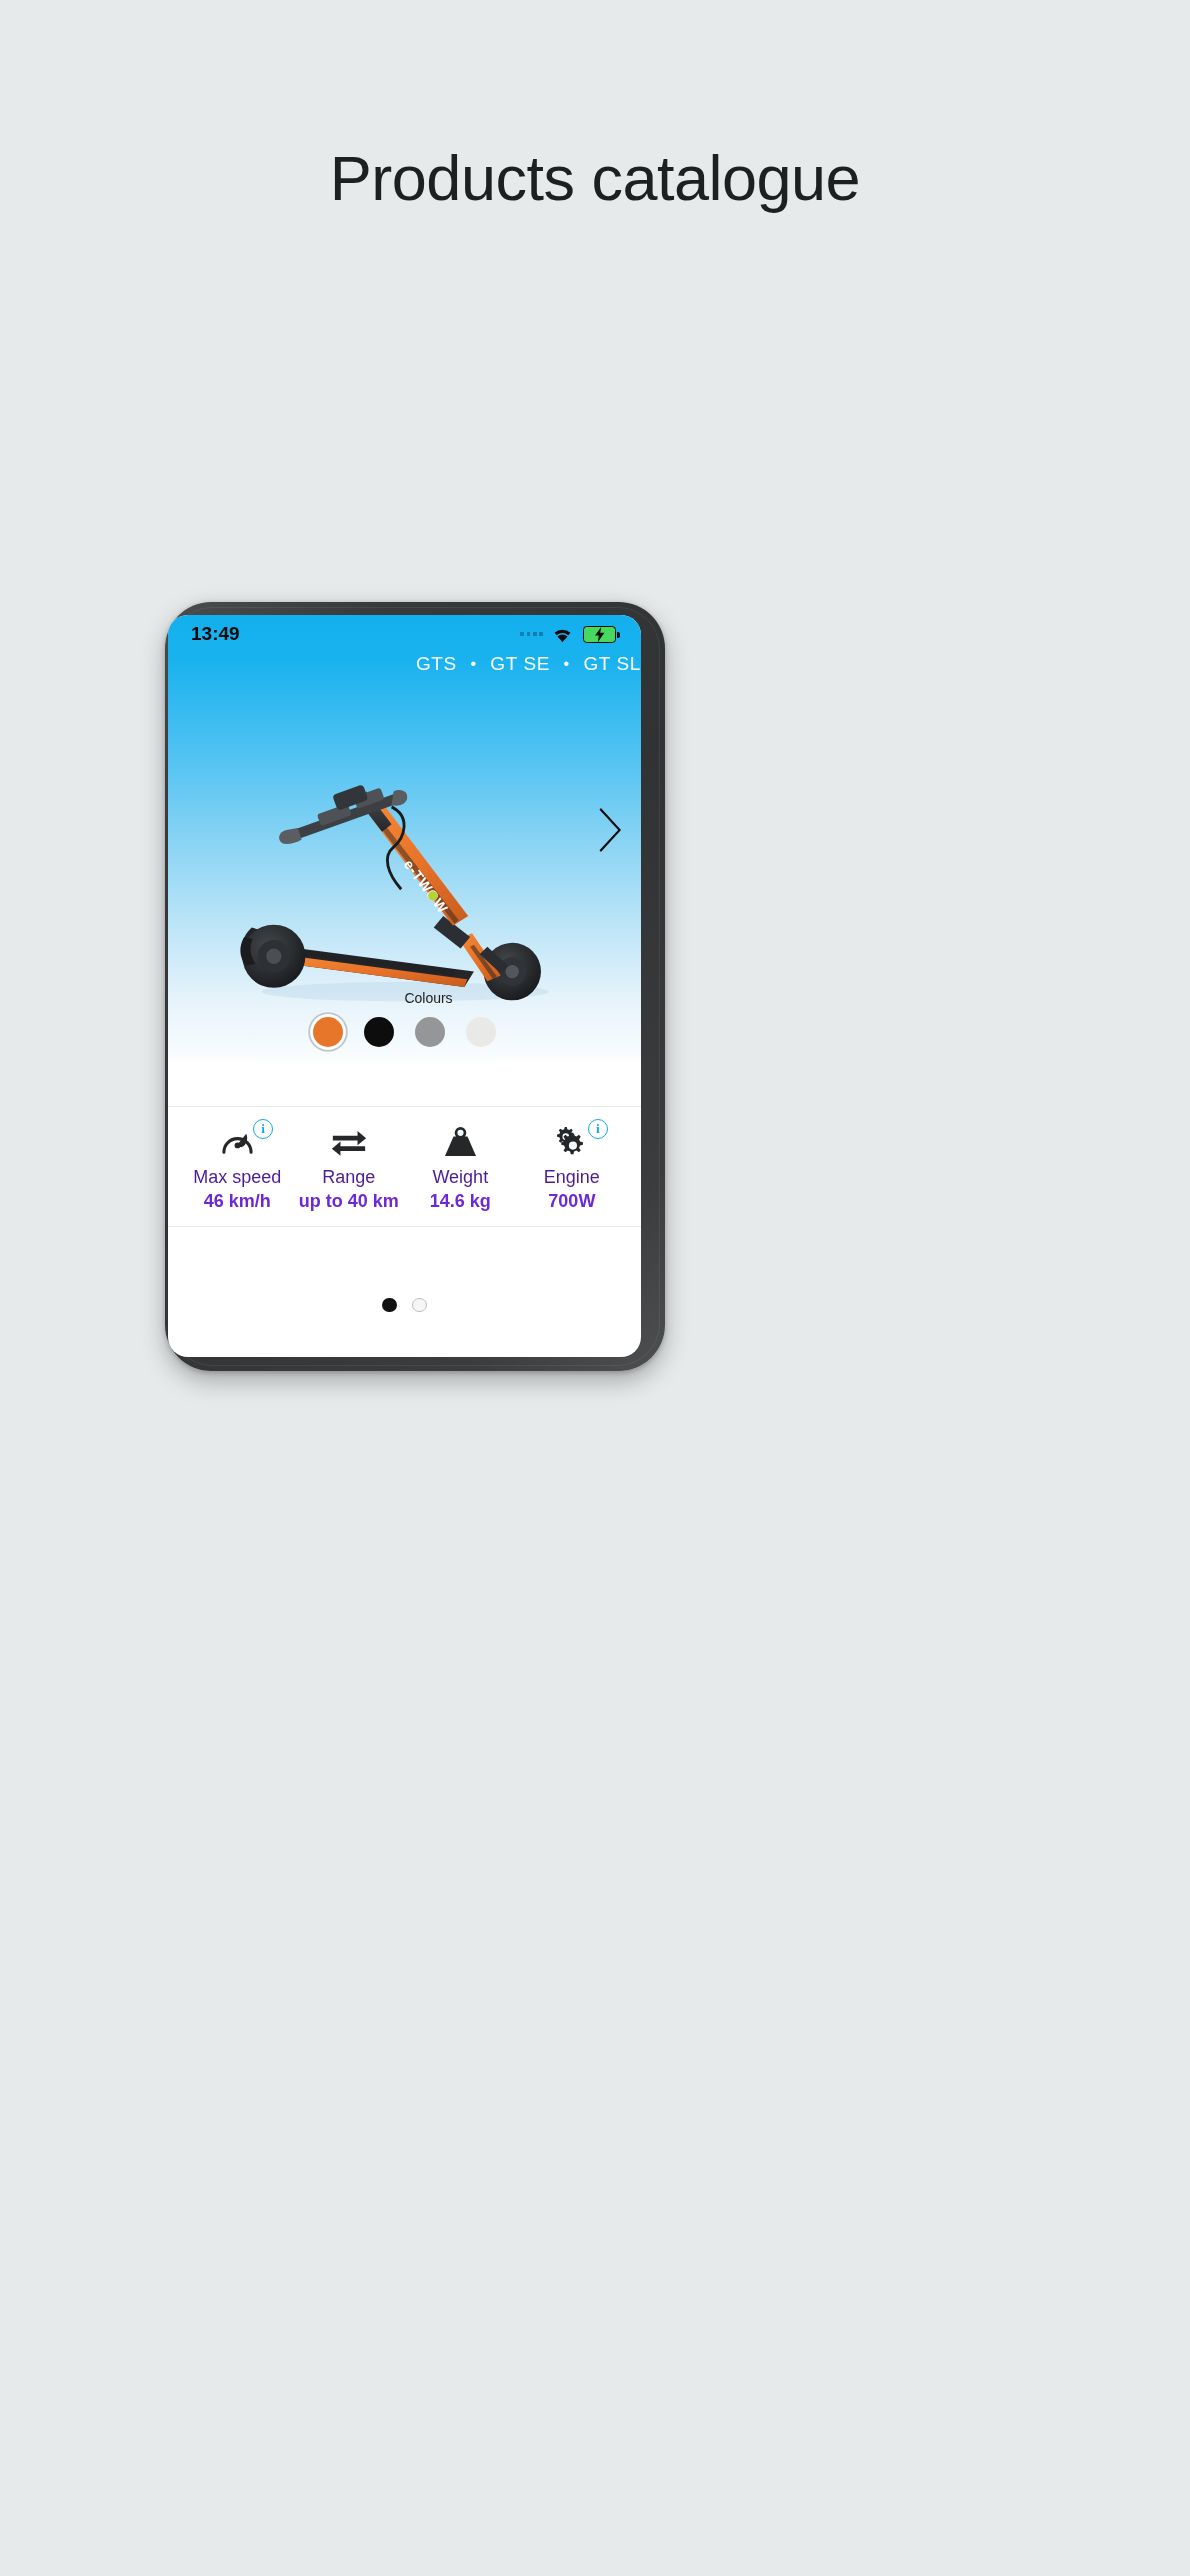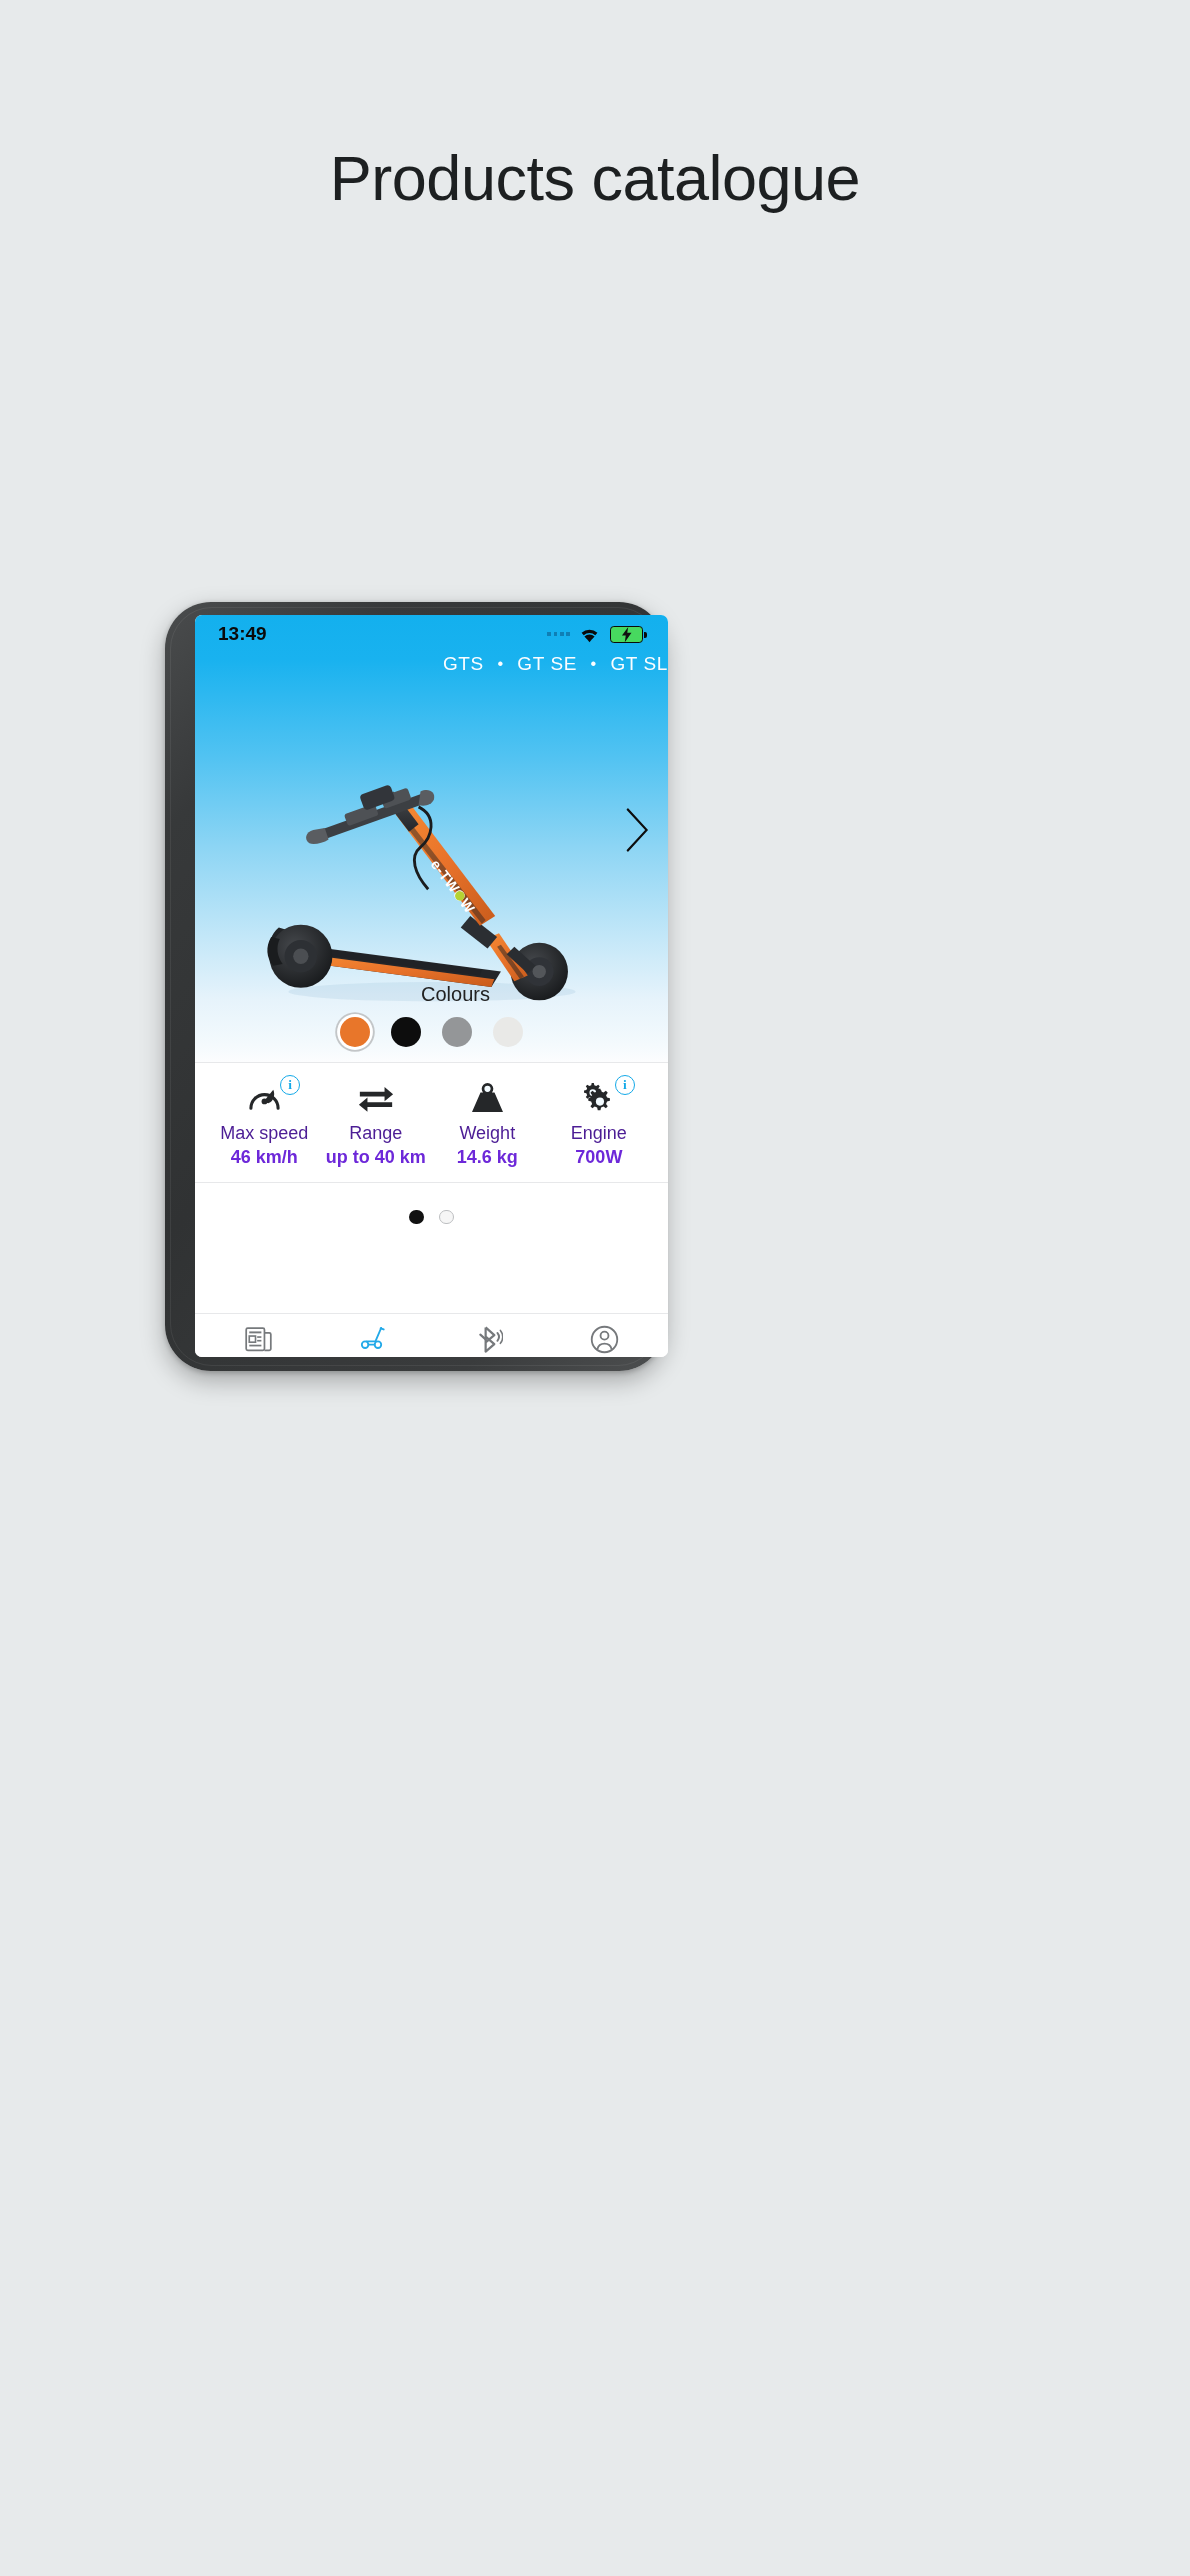--- a/index.html
+++ b/index.html
@@ -39,27 +39,28 @@
   }
   .phone-frame::after{
     content:"";
     position:absolute; inset:4.8px;
     border-radius:42px;
     border:1px solid rgba(255,255,255,.07);
     pointer-events:none;
   }
   .screen{
     position:absolute;
-    left:30px; top:13.4px;
+    left:3px; top:13.4px;
     width:473px; height:742px;
-    border-radius:7px;
+    border-radius:20px;
     overflow:hidden;
     background:#fff;
     display:flex;
     flex-direction:column;
+    gap:44px;
   }
 
   
   .hero{
     position:relative;
     height:447px;
     background:linear-gradient(to bottom,#13b0ee 0%,#19b2ef 10%,#52c3f2 32%,#8dd5f4 52%,#c3e7f8 72%,#e6f3fb 86%,#f4fafd 96%,#fcfdfe 100%);
     flex:0 0 auto;
   }
 
@@ -138,21 +139,21 @@
     width:383px;height:249px;
   }
 
   
   .colours{
     position:absolute;
     left:0; bottom:15.3px; width:100%;
     text-align:center;
   }
   .colours-label{
-    font-size:20px;
+    font-size:14px;
     color:#222;
     font-weight:400;
     margin-bottom:11.5px;
     margin-left:48px;
   }
   .swatches{
     display:flex;
     justify-content:center;
     gap:21px;
   }

